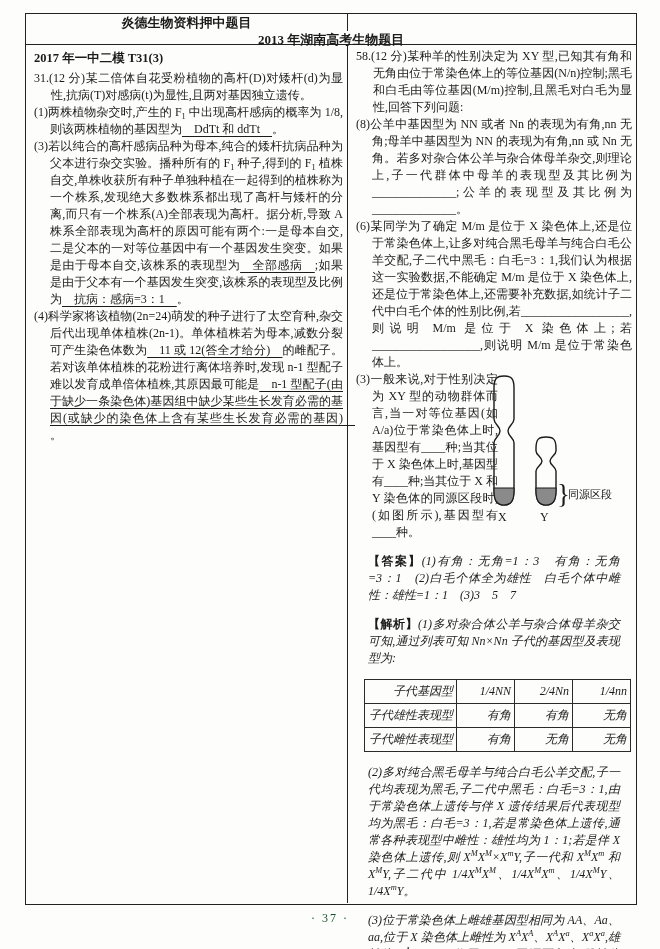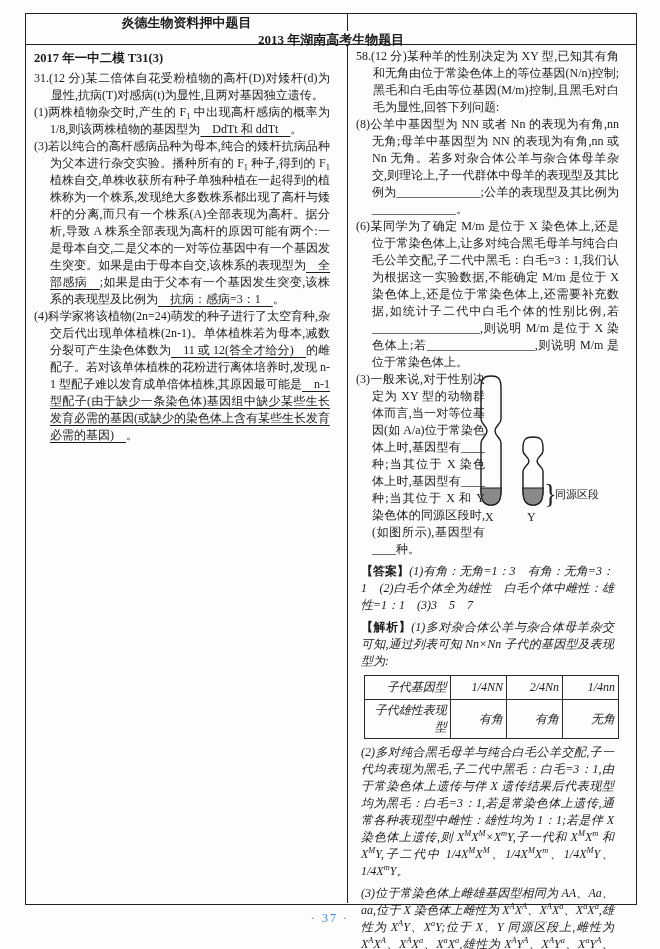--- a/index.html
+++ b/index.html
@@ -15,47 +15,47 @@
     border:1.5px solid #222; background:#fdfdfb;
   }
   .header-row { display:flex; height:31px; border-bottom:1.5px solid #222;flex-direction:column; }
   .hcell {
     display:flex; align-items:center; justify-content:center;
     font-weight:bold; font-size:13px;
   }
   .hcell.left  { width:322px; border-right:1.5px solid #222; }
   .hcell.right { flex:1; }
   .body-row { display:flex; height:858px; }
-  .col { padding:3px 17px 0 8px; }
+  .col { padding:3px 4px 0 8px; }
   .col-left  { width:322px; border-right:1.5px solid #222; }
   .col-right { flex:1; }
   .col-heading { font-weight:bold; font-size:12.5px; padding:2px 0 3px 0; }
   p.q, div.q { text-align:justify; margin:0; }
   .stem { padding-left:17px; text-indent:-17px; }
   .sub  { margin-left:17px; padding-left:16px; text-indent:-16px; }
   u { text-decoration:underline; text-underline-offset:2.5px; }
   sub, sup { font-size:70%; line-height:0; }
-  .ans { text-align:justify; margin:5px; }
+  .ans { text-align:justify; margin:12px; }
   .lbl { font-weight:bold; font-style:normal; }
   .ital { font-style:italic; }
   .fig { float:right; width:132px; height:152px; margin:2px 0 2px 2px; }
   .item3-wrap { overflow:visible; }
   table.ntable {
     border-collapse:collapse; margin:4px 0 4px 8px;
     font-style:italic; font-size:12px;
   }
   table.ntable td {
     border:1.2px solid #2a2a2a; text-align:right;
     padding:2px 3px; height:24px;
   }
   table.ntable td.c1 { width:92px; }
   table.ntable td.cn { width:58px; }
   .footer {
     position:absolute; left:0; right:0; top:910px;
-    text-align:center; font-size:12px; color:#3b82f6; letter-spacing:2px;
+    text-align:center; font-size:12px; color:#14532d; letter-spacing:2px;
   }
 </style>
 </head>
 <body>
 
 <div class="page">
   <div class="sheet">
 
     <div class="header-row">
       <div class="hcell left">炎德生物资料押中题目</div>
@@ -104,20 +104,26 @@
             <td class="cn">1/4NN</td>
             <td class="cn">2/4Nn</td>
             <td class="cn">1/4nn</td>
           </tr>
           <tr>
             <td class="c1">子代雄性表现型</td>
             <td class="cn">有角</td>
             <td class="cn">有角</td>
             <td class="cn">无角</td>
           </tr>
+          <tr>
+            <td class="c1">子代雌性表现型</td>
+            <td class="cn">有角</td>
+            <td class="cn">无角</td>
+            <td class="cn">无角</td>
+          </tr>
         </tbody>
           </table>
 
         <p class="ans ital">(2)多对纯合黑毛母羊与纯合白毛公羊交配,子一代均表现为黑毛,子二代中黑毛：白毛=3：1,由于常染色体上遗传与伴 X 遗传结果后代表现型均为黑毛：白毛=3：1,若是常染色体上遗传,通常各种表现型中雌性：雄性均为 1：1;若是伴 X 染色体上遗传,则 X<sup>M</sup>X<sup>M</sup>×X<sup>m</sup>Y,子一代和 X<sup>M</sup>X<sup>m</sup> 和 X<sup>M</sup>Y,子二代中 1/4X<sup>M</sup>X<sup>M</sup>、1/4X<sup>M</sup>X<sup>m</sup>、1/4X<sup>M</sup>Y、1/4X<sup>m</sup>Y。</p>
         <p class="ans ital">(3)位于常染色体上雌雄基因型相同为 AA、Aa、aa,位于 X 染色体上雌性为 X<sup>A</sup>X<sup>A</sup>、X<sup>A</sup>X<sup>a</sup>、X<sup>a</sup>X<sup>a</sup>,雄性为 X<sup>A</sup>Y、X<sup>a</sup>Y;位于 X、Y 同源区段上,雌性为 X<sup>A</sup>X<sup>A</sup>、X<sup>A</sup>X<sup>a</sup>、X<sup>a</sup>X<sup>a</sup>,雄性为 X<sup>A</sup>Y<sup>A</sup>、X<sup>A</sup>Y<sup>a</sup>、X<sup>a</sup>Y<sup>A</sup>、X<sup>a</sup>Y<sup>a</sup>。</p>
       </div>
 
     </div>
   </div>
 

